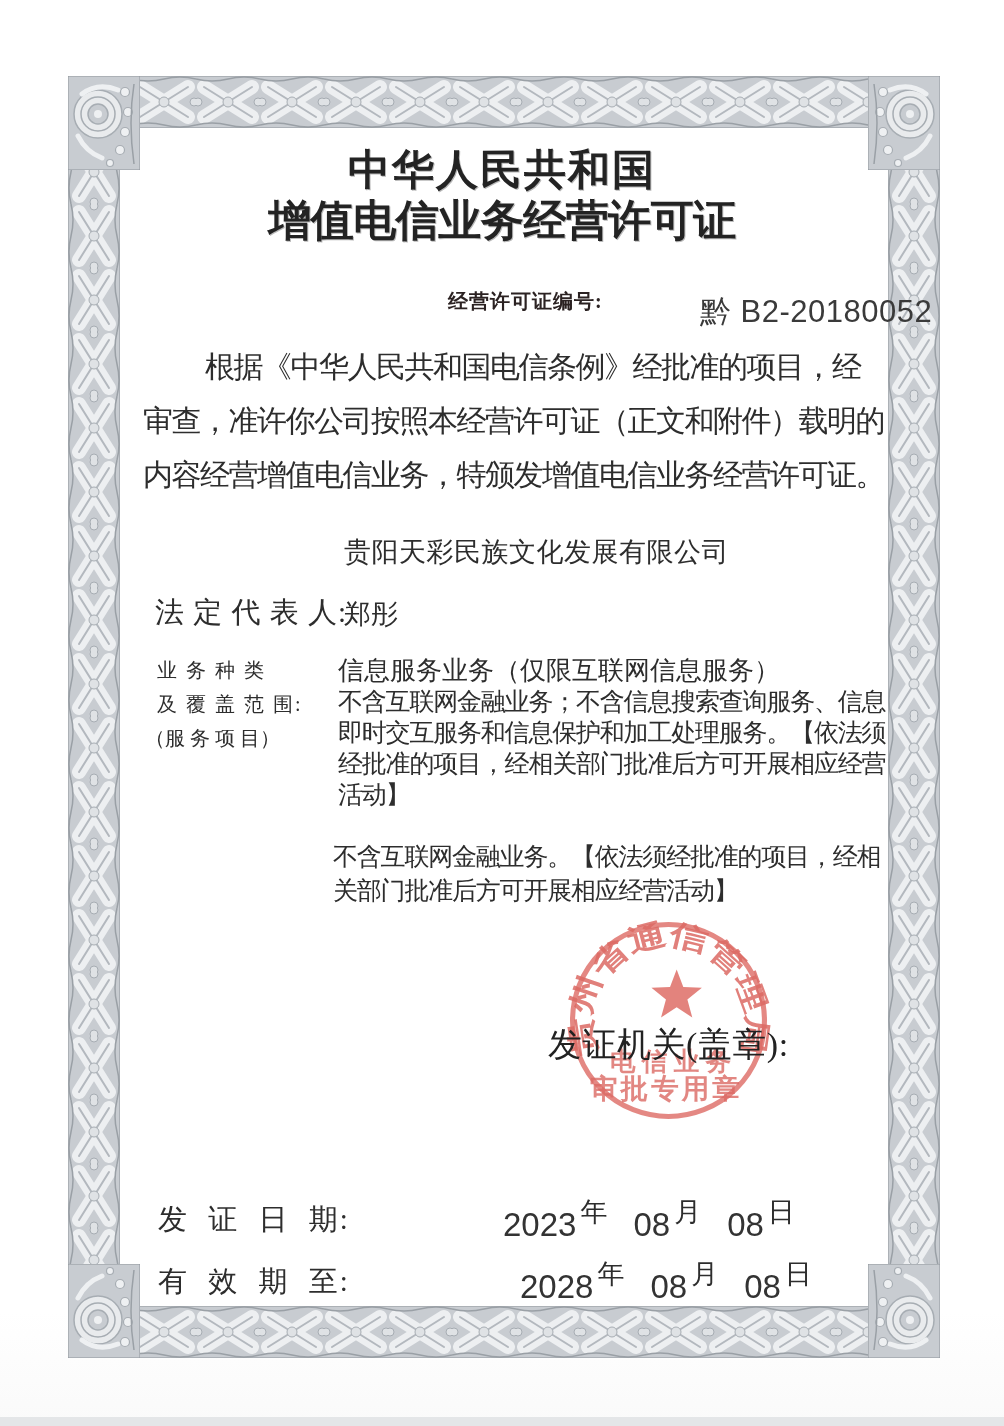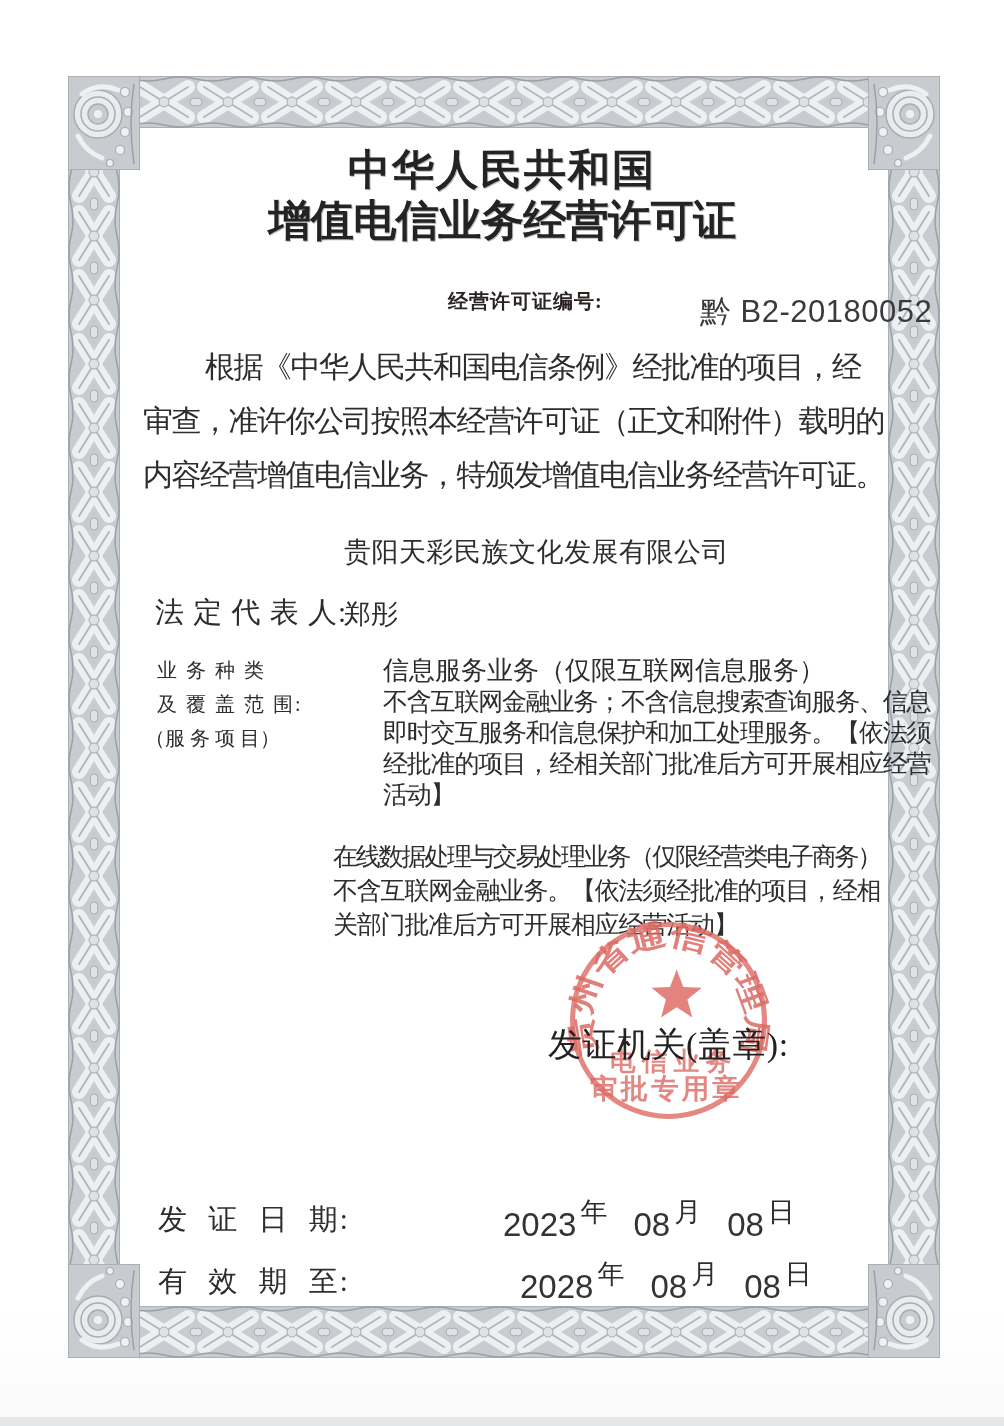--- a/index.html
+++ b/index.html
@@ -51,21 +51,21 @@
   .company-label{left:155px;top:531px;letter-spacing:4px;}
   .company-value{left:344px;top:534px;letter-spacing:0.5px;}
   .rep-label{left:155px;top:593px;letter-spacing:1px;}
   .rep-value{left:344px;top:596px;}
 
   .biz-label{left:145px;top:653px;font-size:20px;color:#2d2d2d;}
   .biz-label .lline{height:34px;line-height:34px;white-space:nowrap;}
   .biz-label .lline.pad{padding-left:12px;letter-spacing:2px;}
 
   .biz-block1{left:338px;top:655px;font-size:25px;color:#2d2d2d;letter-spacing:-1.2px;}
-  .biz-block1 .vline{height:31px;line-height:31px;white-space:nowrap;margin-left:45px;}
+  .biz-block1 .vline{height:31px;line-height:31px;white-space:nowrap;}
   .biz-block1 .vline.first{font-size:26px;letter-spacing:0;}
   .biz-block2{left:333px;top:840px;font-size:25px;color:#2d2d2d;letter-spacing:-1.2px;}
   .biz-block2 .vline{height:34px;line-height:34px;white-space:nowrap;}
   .biz-block2 .vline.first{letter-spacing:-2.2px;}
 
   .issuer-label{left:548px;top:1022px;font-size:34px;color:#222222;letter-spacing:0.5px;z-index:6;}
 
   .seal{left:546px;top:898px;z-index:4;}
   .seal text{font-family:"Liberation Serif","DejaVu Serif",serif;font-weight:bold;}
 
@@ -183,21 +183,20 @@
     <div class="lline">（服 务 项 目）</div>
   </div>
   <div class="abs biz-block1">
     <div class="vline first">信息服务业务（仅限互联网信息服务）</div>
     <div class="vline">不含互联网金融业务；不含信息搜索查询服务、信息</div>
     <div class="vline">即时交互服务和信息保护和加工处理服务。【依法须</div>
     <div class="vline">经批准的项目，经相关部门批准后方可开展相应经营</div>
     <div class="vline">活动】</div>
   </div>
   <div class="abs biz-block2">
-    <div class="vline first">在线数据处理与交易处理业务（仅限经营类电子商务）</div>
     <div class="vline">不含互联网金融业务。【依法须经批准的项目，经相</div>
     <div class="vline">关部门批准后方可开展相应经营活动】</div>
   </div>
 
   <div class="abs issuer-label">发证机关(盖章):</div>
   <svg class="abs seal" width="245" height="245" viewBox="0 0 240 240">
     <defs>
       <path id="sealArc" d="M 50,152 A 76,76 0 1 1 190,152" fill="none"></path>
     </defs>
     <circle cx="120" cy="120" r="94" fill="none" stroke="#dd6a64" stroke-width="5" opacity="0.8"></circle>

